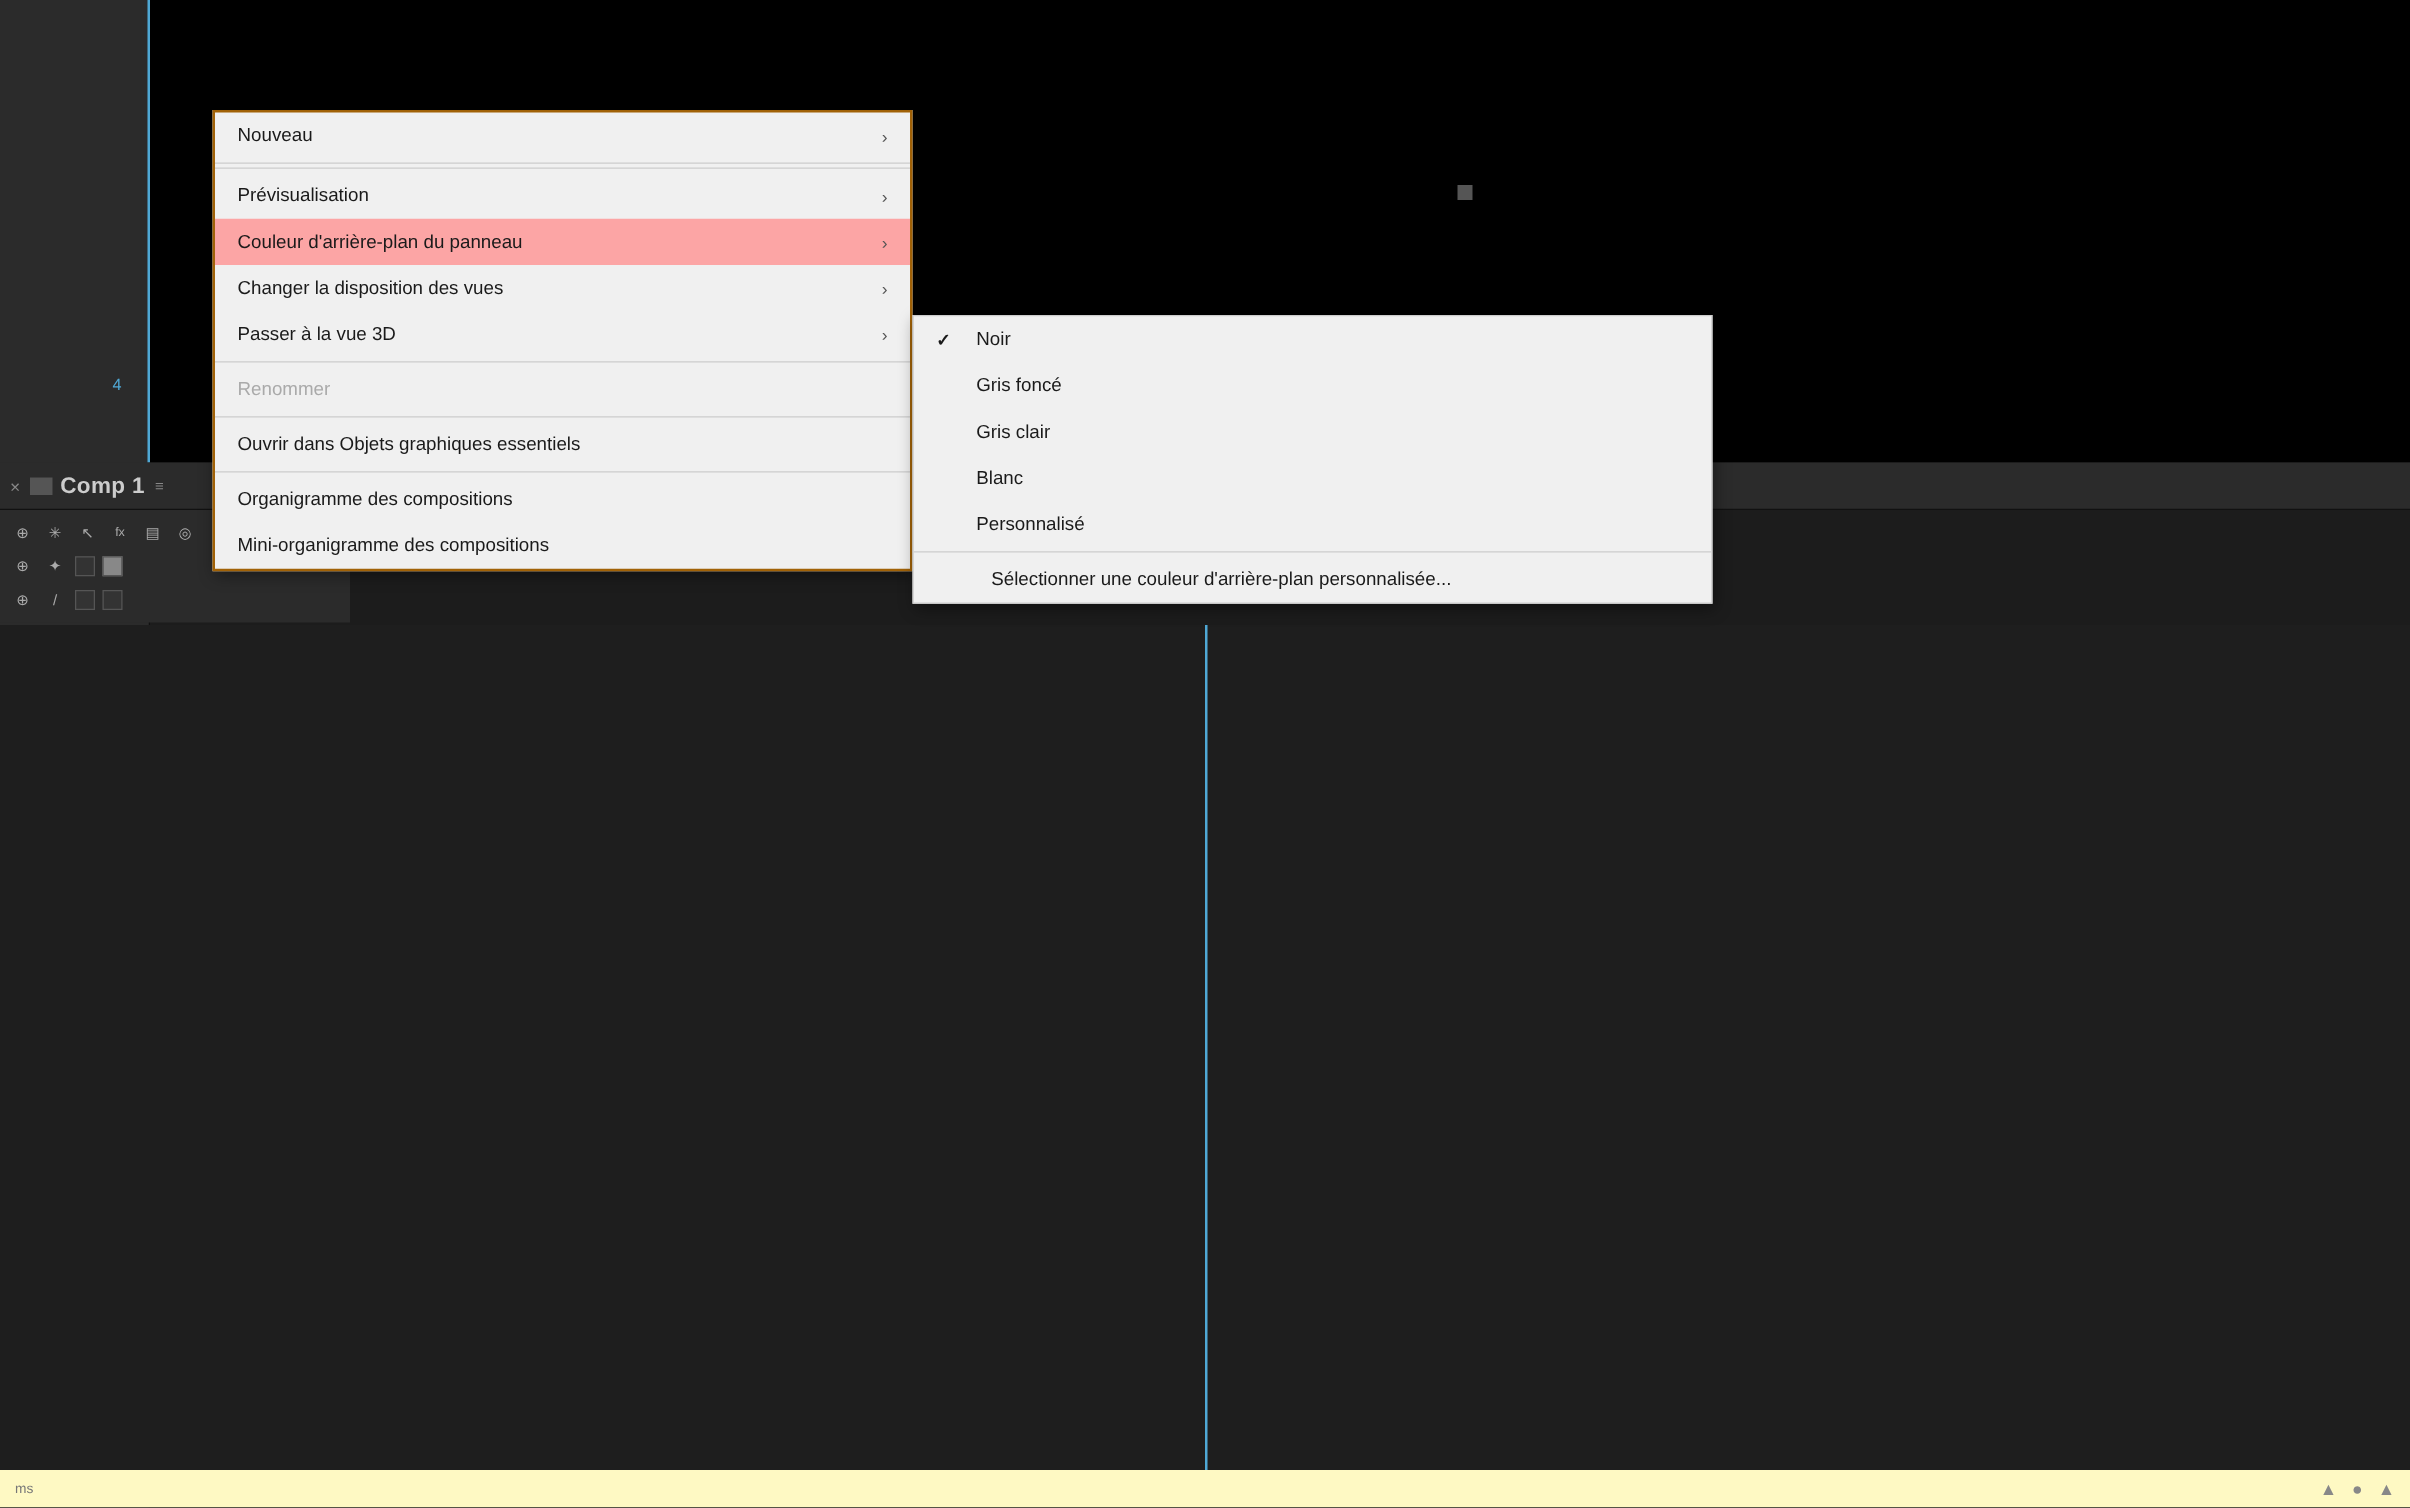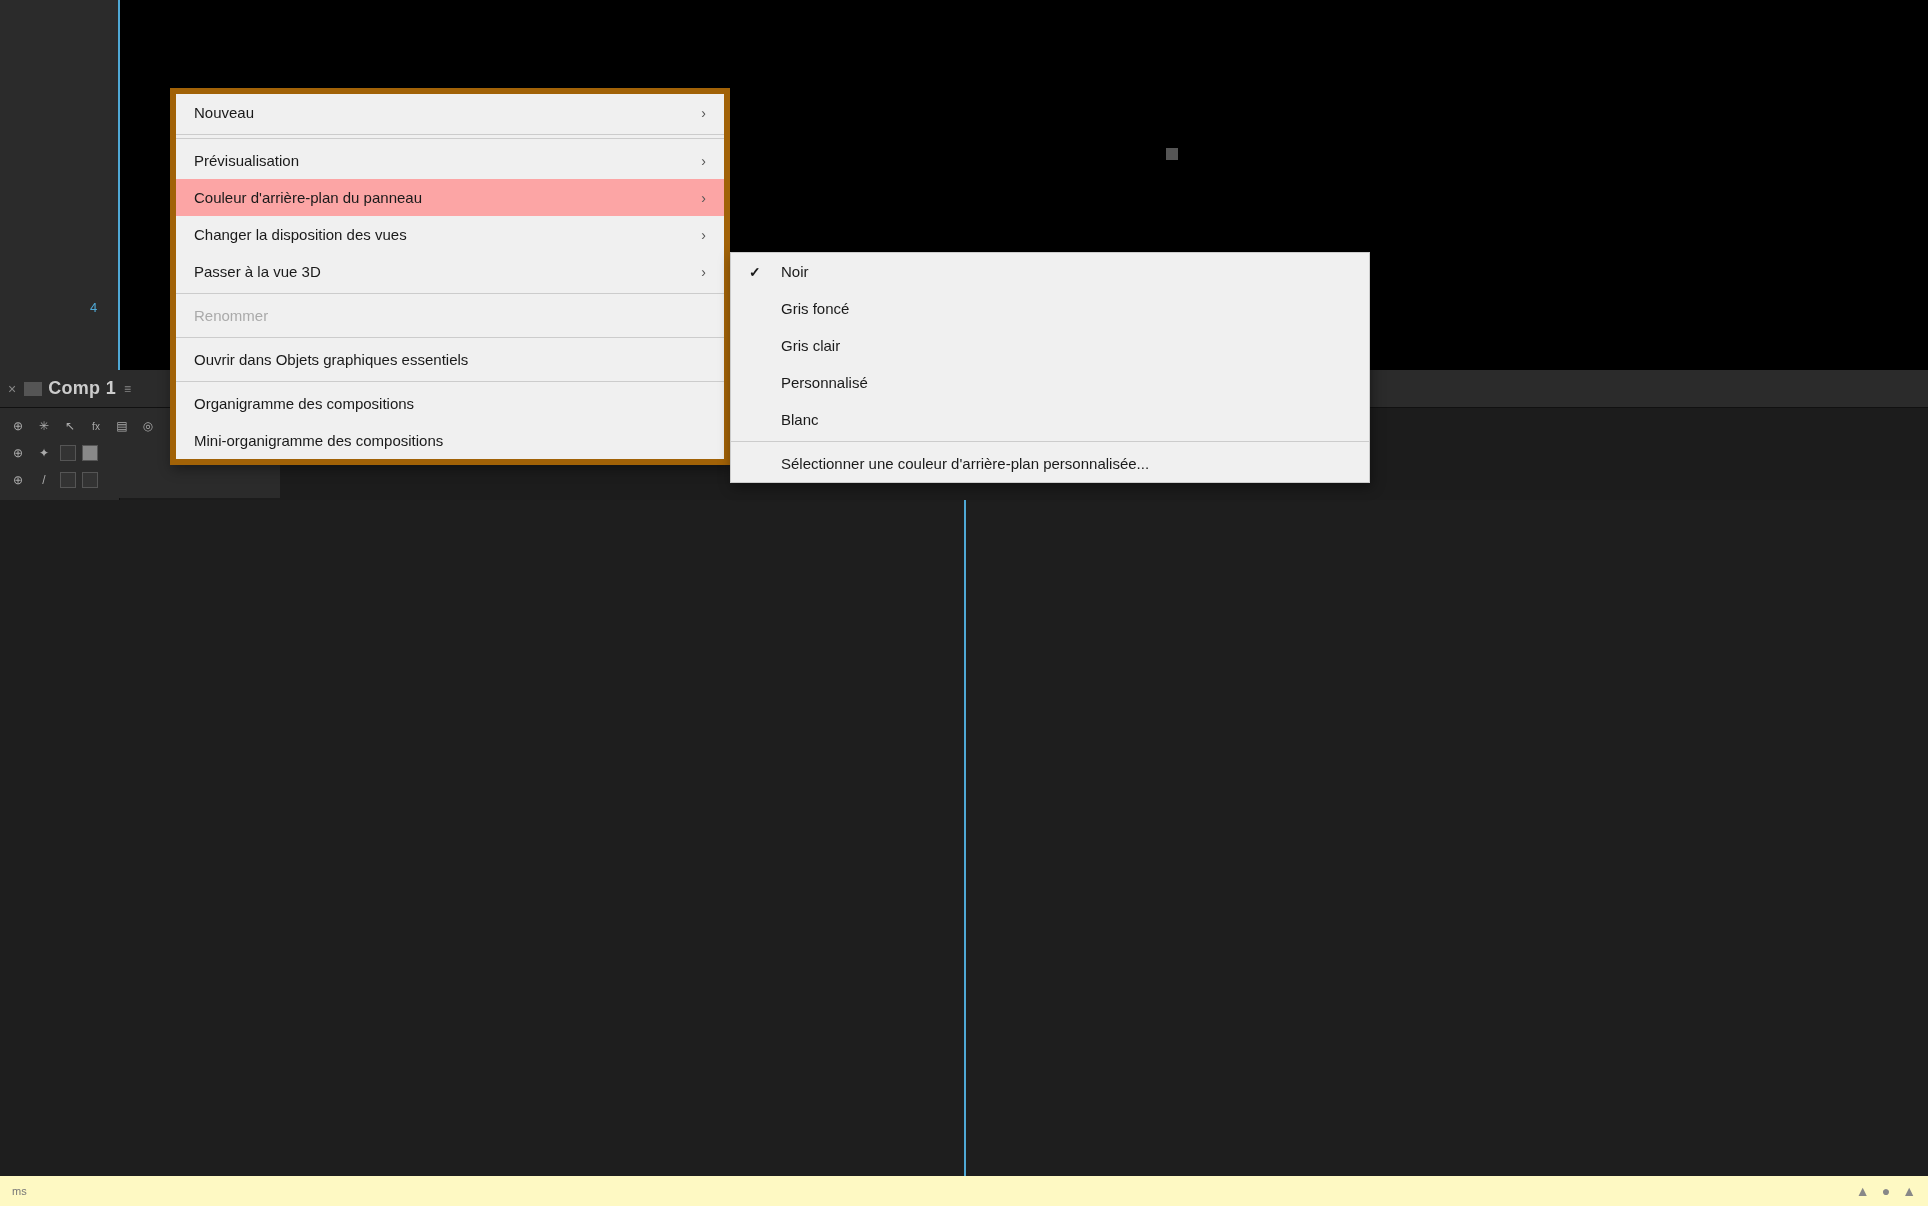--- a/index.html
+++ b/index.html
@@ -203,21 +203,21 @@
       font-size: 14px;
     }
 
     
     .context-menu {
       position: absolute;
       top: 88px;
       left: 170px;
       width: 560px;
       background: #f0f0f0;
-      border: 6px solid #a16207;
+      border: 2px solid #a16207;
       box-shadow: 2px 4px 12px rgba(0,0,0,0.4);
       z-index: 100;
       font-size: 15px;
       color: #1a1a1a;
     }
 
     .menu-item {
       display: flex;
       align-items: center;
       justify-content: space-between;
@@ -403,24 +403,24 @@
     <div class="submenu-item">
         <span class="check-mark hidden">✓</span>
         <span style="">Gris foncé</span>
       </div>
     <div class="submenu-item">
         <span class="check-mark hidden">✓</span>
         <span style="">Gris clair</span>
       </div>
     <div class="submenu-item">
         <span class="check-mark hidden">✓</span>
-        <span style="">Personnalisé</span>
+        <span style="">Blanc</span>
       </div>
     <div class="submenu-item">
         <span class="check-mark hidden">✓</span>
-        <span style="">Blanc</span>
+        <span style="">Personnalisé</span>
       </div>
     <div class="submenu-divider"></div>
     <div class="submenu-item">
 
-        <span style="margin-left: 32px;">Sélectionner une couleur d'arrière-plan personnalisée...</span>
+        <span style="margin-left: 44px;">Sélectionner une couleur d'arrière-plan personnalisée...</span>
       </div>
   </div>
 
 </body></html>

